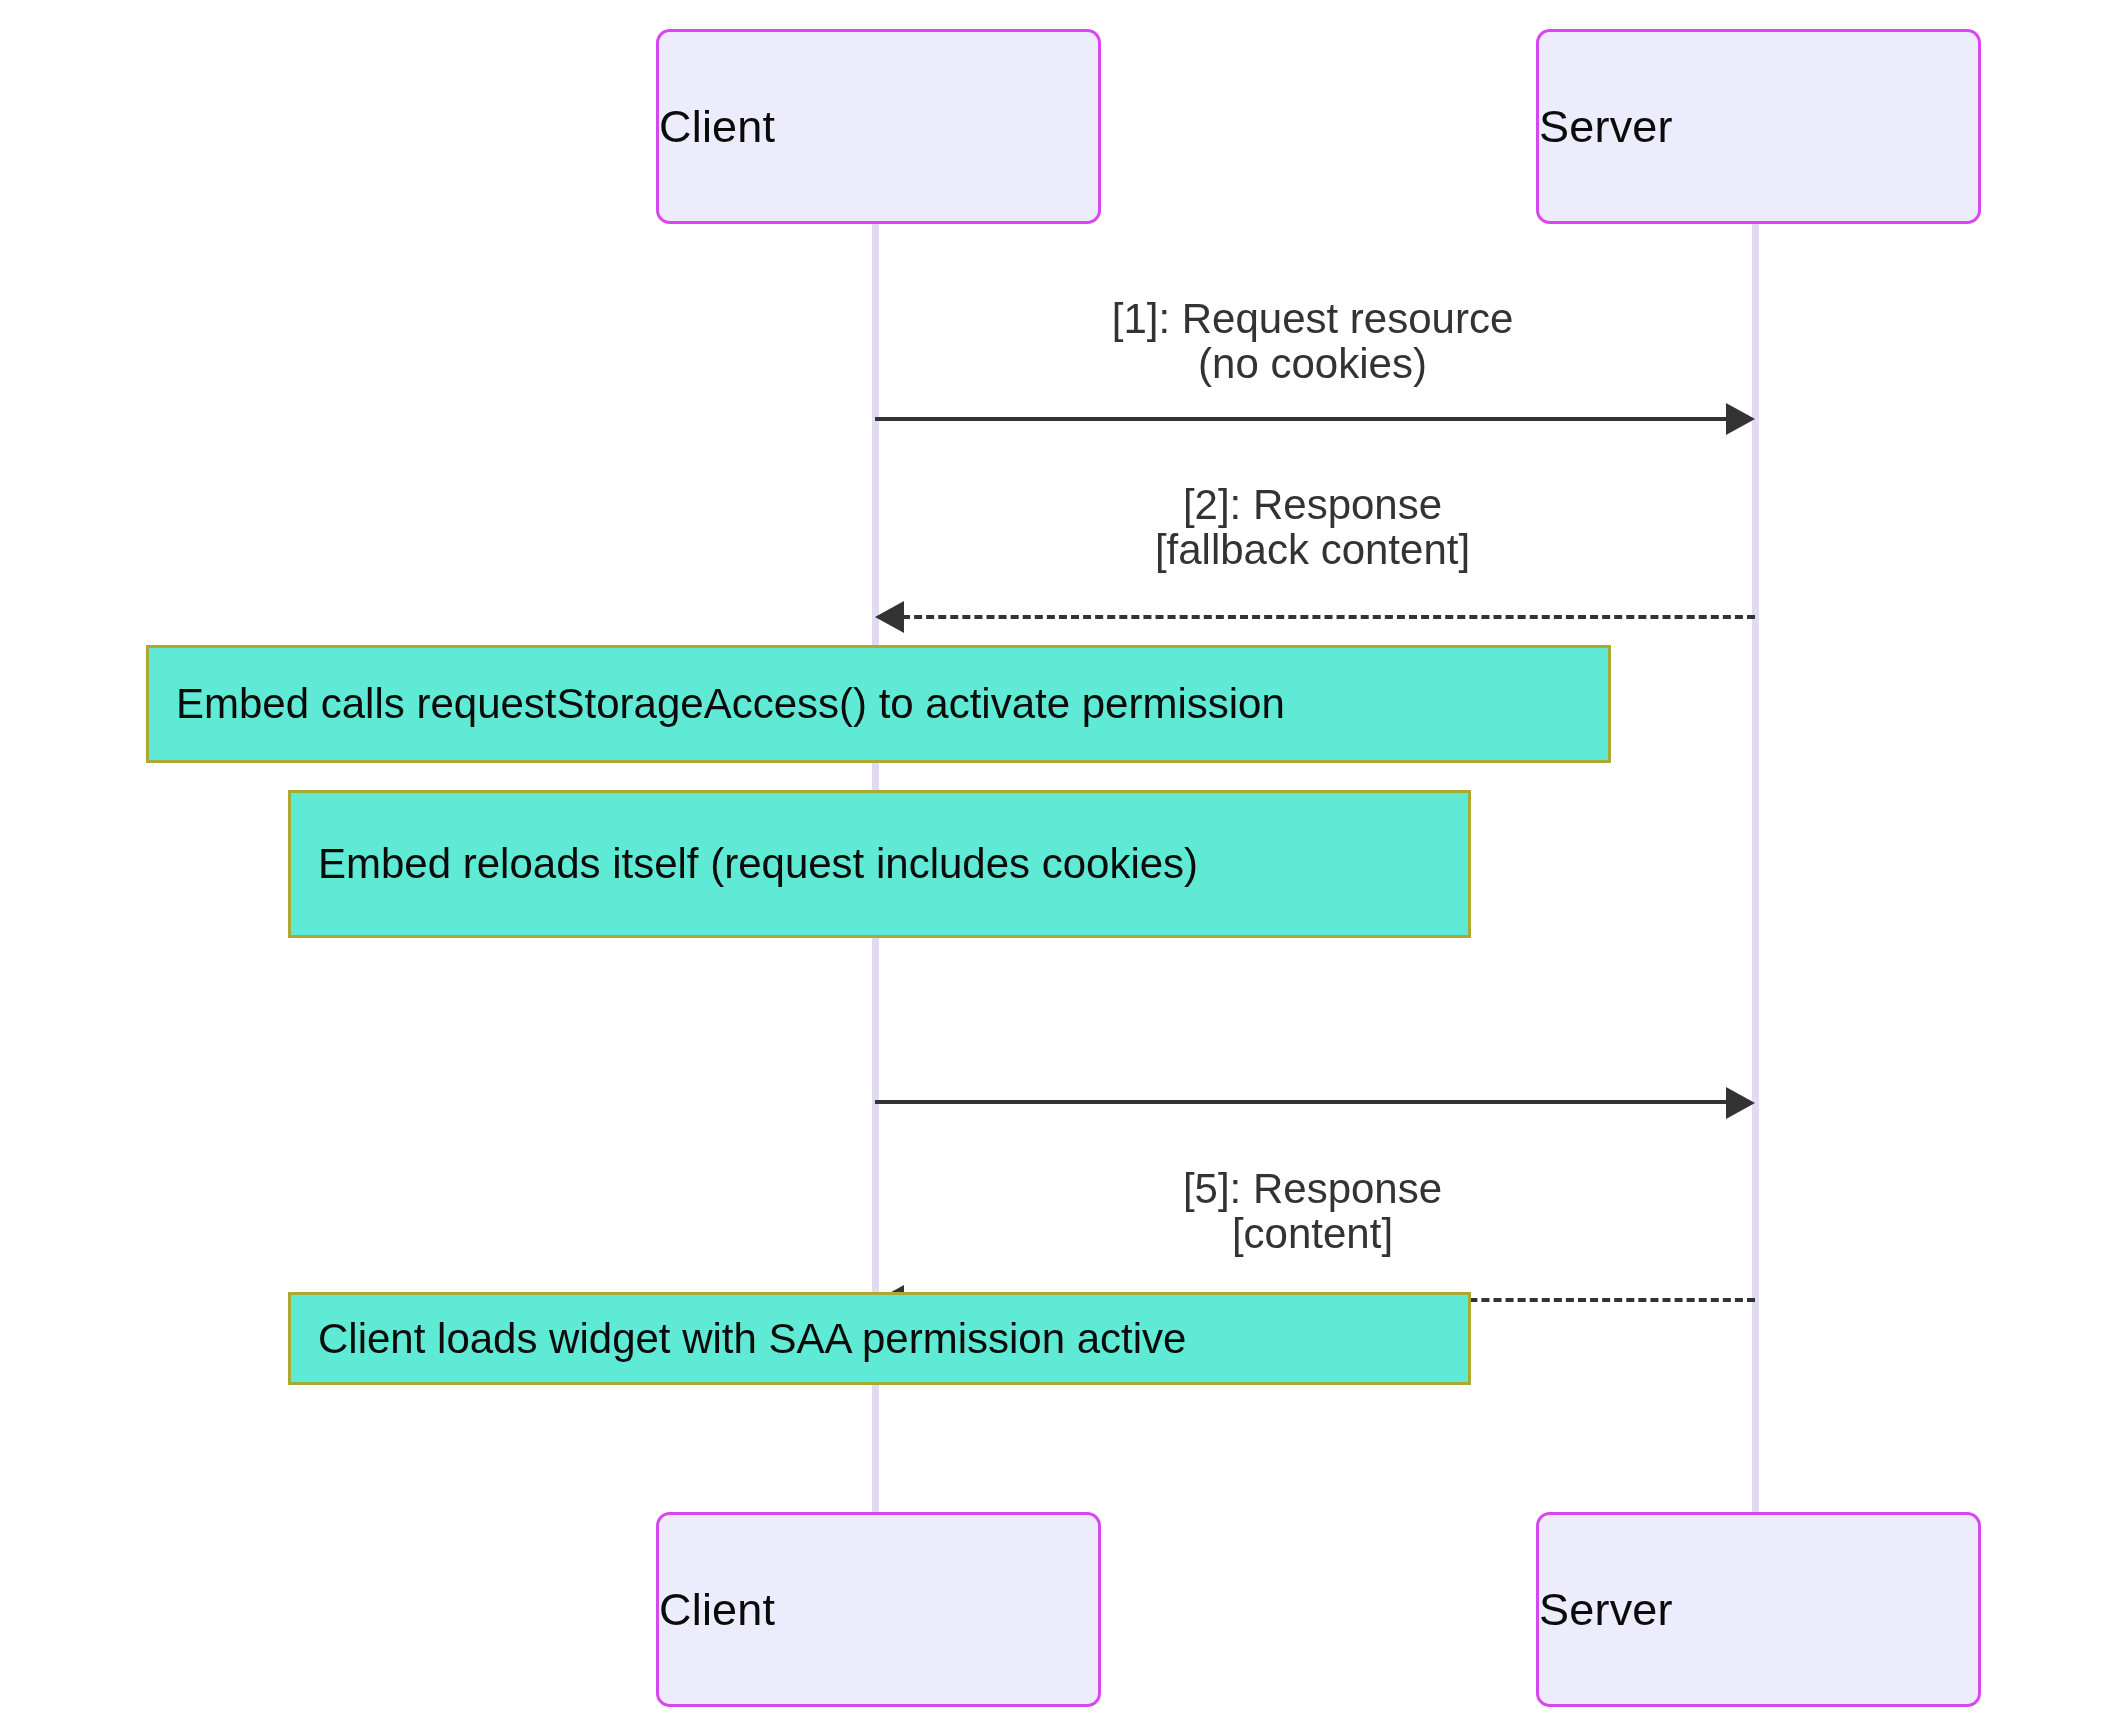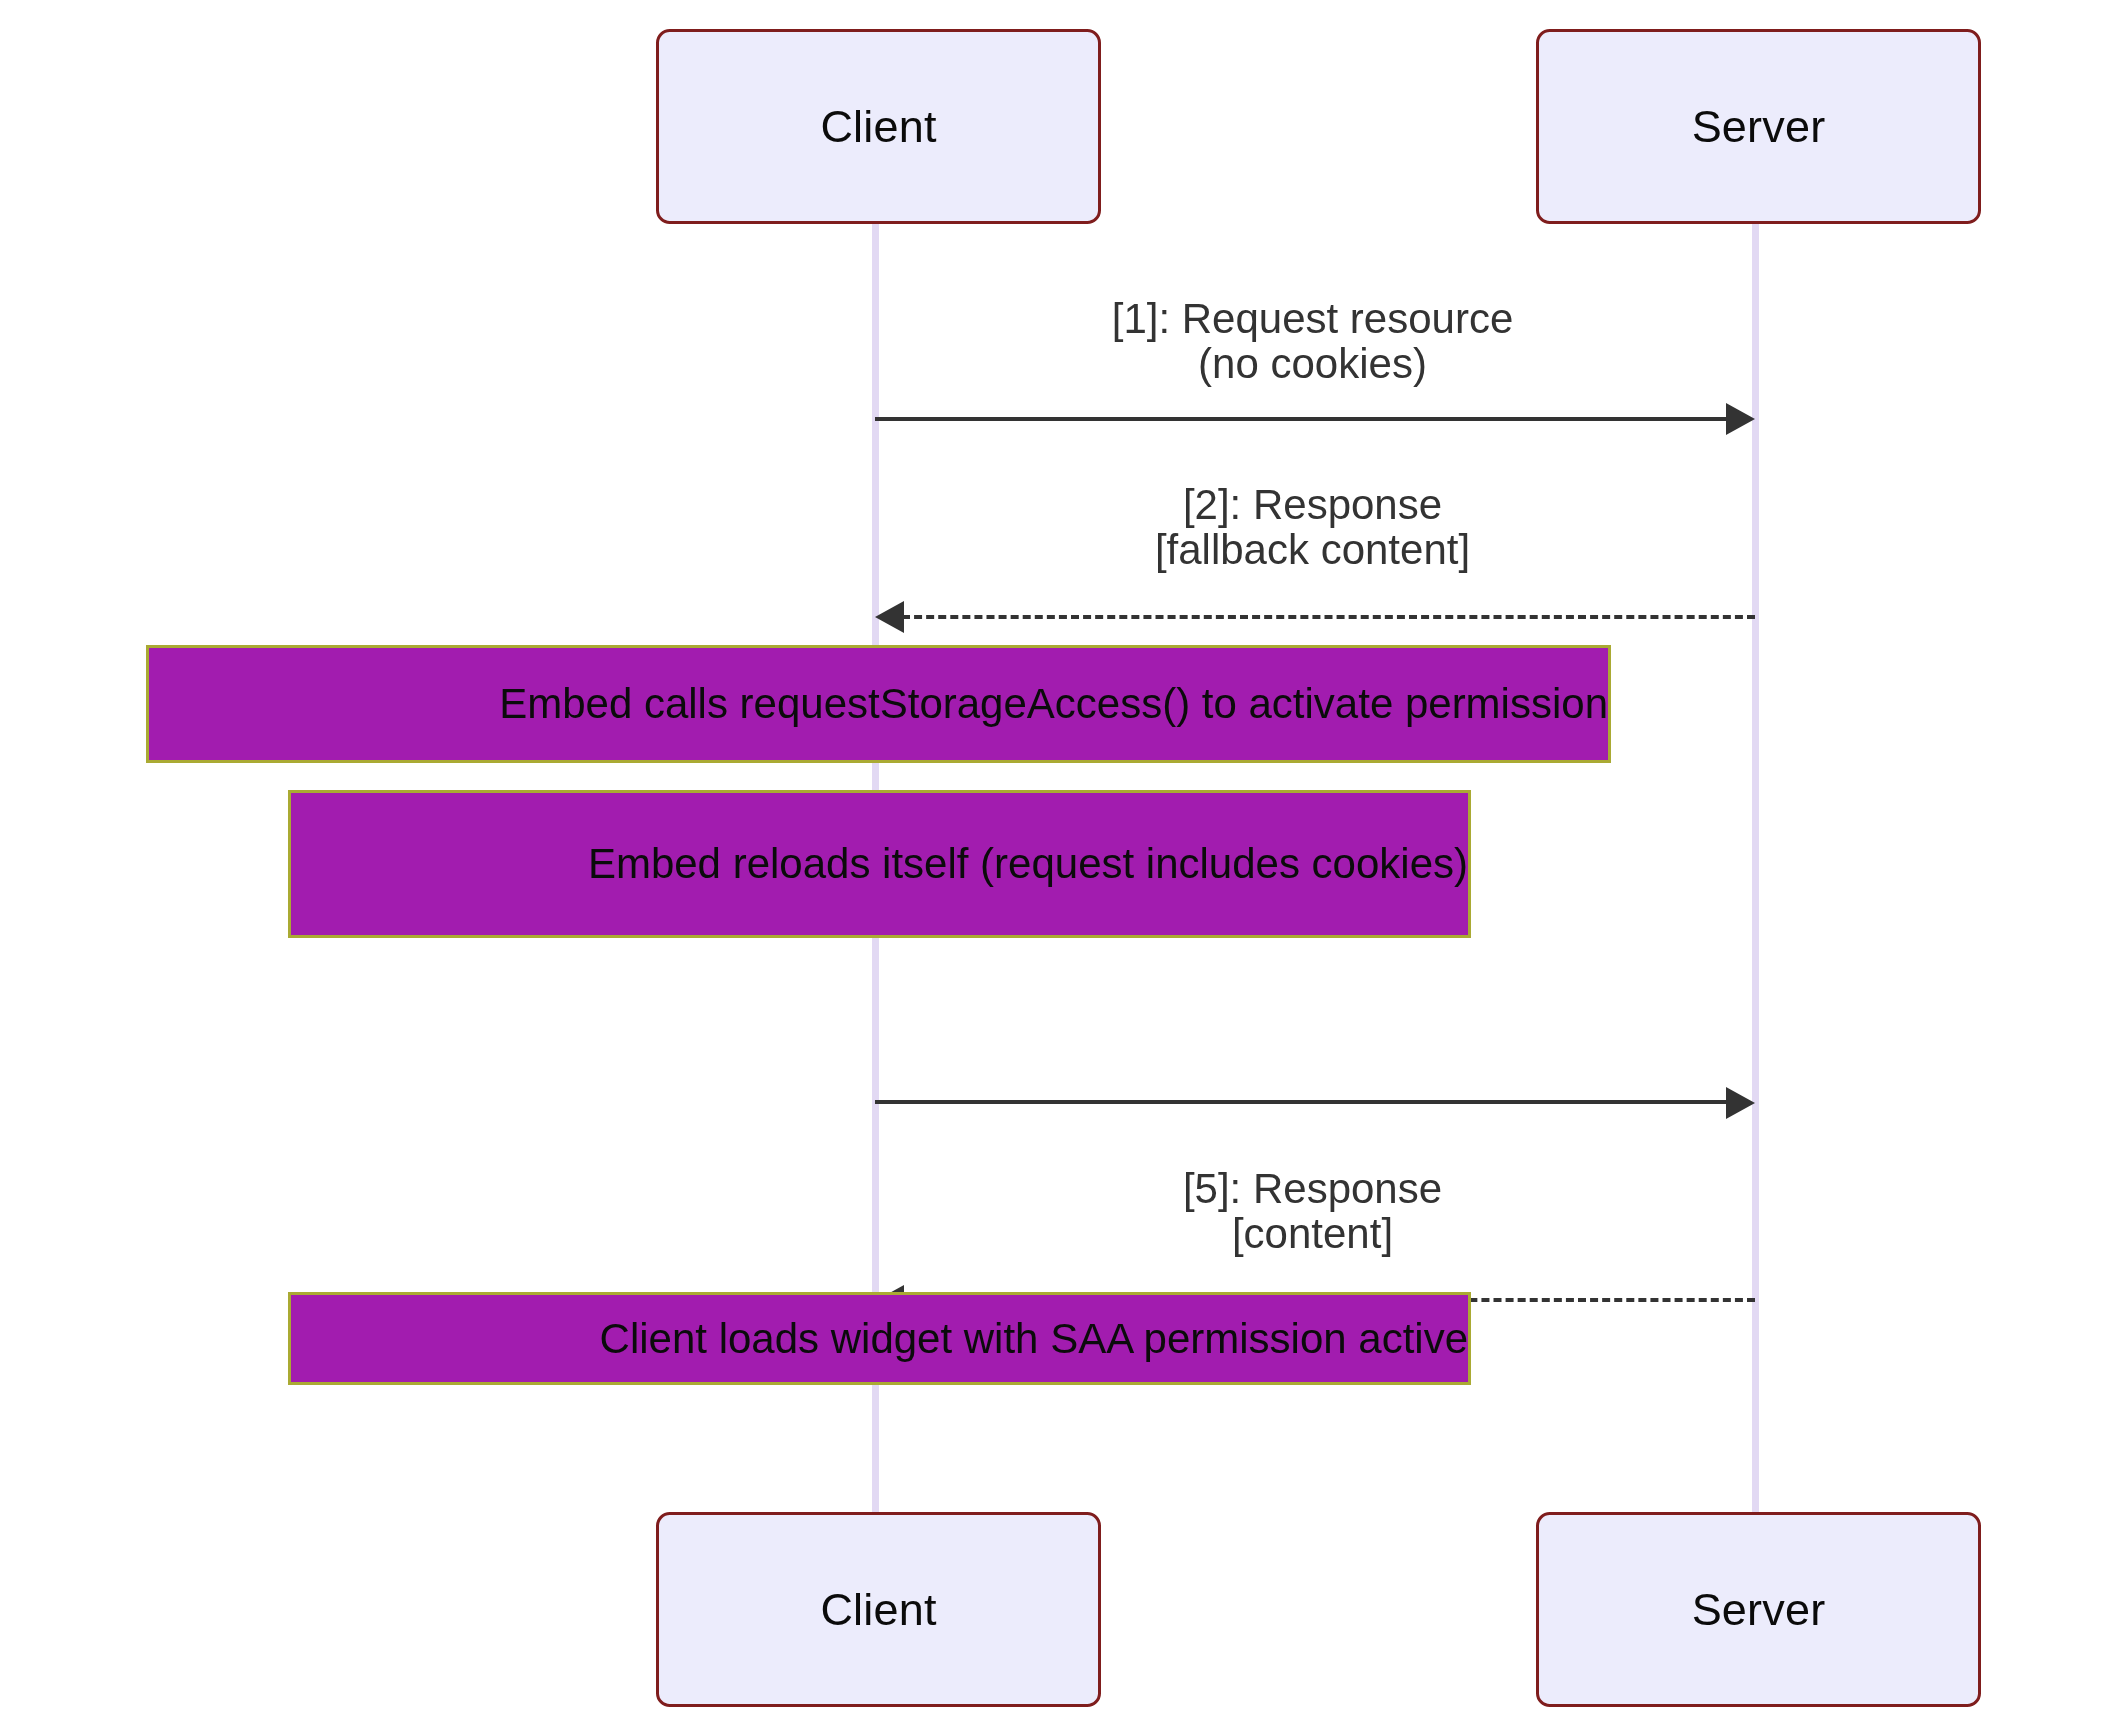--- a/index.html
+++ b/index.html
@@ -22,43 +22,42 @@
   .lifeline {
     position: absolute;
     width: 6.9px;
     background: #e2d9f3;
     border-radius: 1px;
   }
   
   .actor-box {
     position: absolute;
     background: #ececfc;
-    border: 3px solid #7f1d1d;
+    border: 3px solid #d946ef;
     border-radius: 13.8px;
     box-sizing: border-box;
     display: flex;
     align-items: center;
-    justify-content: center;
   }
   .actor-label {
     font-size: 45px;
     color: #0b0b0b;
     font-family: "Liberation Sans", sans-serif;
     line-height: 1;
     letter-spacing: 0.2px;
   }
   
   .note-box {
     position: absolute;
-    background: #a21caf;
+    background: #5eead4;
     border: 3px solid #aaaa33;
     box-sizing: border-box;
     display: flex;
     align-items: center;
-    justify-content: flex-end;
+    justify-content: flex-start;
     padding-left: 27px;
   }
   .note-label {
     font-size: 42px;
     color: #0b0b0b;
     font-family: "Liberation Sans", sans-serif;
     white-space: nowrap;
     line-height: 1;
   }
   

